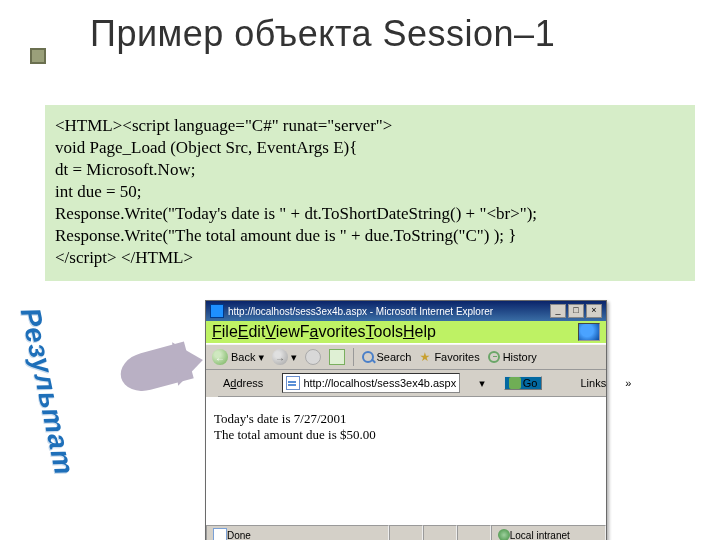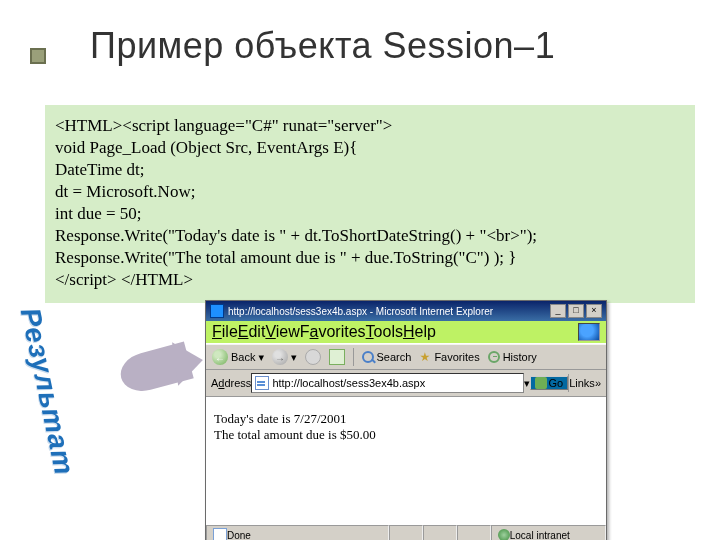--- a/index.html
+++ b/index.html
@@ -16,21 +16,21 @@
     left: 30px;
     top: 48px;
     width: 12px;
     height: 12px;
     background: #9aa07a;
     border: 2px solid #6b7050;
   }
   .title {
     position: absolute;
     left: 90px;
-    top: 25px;
+    top: 13px;
     font-size: 36px;
     color: #333;
     letter-spacing: 0.5px;
   }
   .codebox {
     position: absolute;
     left: 45px;
     top: 105px;
     width: 630px;
     background: #d6edc8;
@@ -87,22 +87,22 @@
   .tb-circ {
     width:16px;height:16px;border-radius:50%;
     background:radial-gradient(circle at 35% 35%, #cfe8c0 20%, #6fae55);
     display:flex;align-items:center;justify-content:center;color:#fff;font-size:10px;
   }
   .tb-circ.gray { background:radial-gradient(circle at 35% 35%, #e0e0e0 20%, #a0a0a0); color:#666;}
   .tb-stop { width:14px;height:14px;border-radius:50%;background:#d8d8d8;border:1px solid #aaa;}
   .tb-ref { width:14px;height:14px;border:1px solid #7aaf5f;background:#dff0d4;}
   .tb-sep { width:1px;height:18px;background:#999;}
   .addrbar {
-    background:#d4d0c8; padding:3px 5px; display:flex; align-items:center; gap:0;
-    border-bottom:1px solid #999; font-size:11px;
+    background:#d4d0c8; padding:3px 5px; display:flex; align-items:center; gap:19px;
+    border-bottom:1px solid #999; font-size:11px;margin-left:12px;
   }
   .addrbar .addr-input {
     flex:1; background:#fff; border:1px inset #888; padding:1px 3px;
     display:flex; align-items:center; gap:3px; height:16px;
   }
   .addr-input .doc-ic { width:12px;height:12px;background:#fff;border:1px solid #6b8fcc; position:relative;}
   .addr-input .doc-ic::after{content:"";position:absolute;left:1px;top:4px;width:8px;height:2px;background:#5a8fd6;box-shadow:0 3px #5a8fd6;}
   .gobtn { display:flex;align-items:center;gap:2px;padding:0 4px;border:1px outset #ccc;background:#0369a1;}
   .gobtn .gico{width:12px;height:12px;background:#6fae55;border-radius:2px;}
   .content {
@@ -162,21 +162,20 @@
 </style>
 </head>
 <body>
 
 <div class="bullet"></div>
 <div class="title">Пример объекта Session–1</div>
 
 <div class="codebox">
   <div>&lt;HTML&gt;&lt;script language="C#" runat="server"&gt;</div>
   <div>void Page_Load (Object Src, EventArgs E){</div>
-  <div>DateTime dt;</div>
   <div>dt = Microsoft.Now;</div>
   <div>int due = 50;</div>
   <div>Response.Write("Today's date is " + dt.ToShortDateString() + "&lt;br&gt;");</div>
   <div>Response.Write("The total amount due is " + due.ToString("C") ); }</div>
   <div>&lt;/script&gt; &lt;/HTML&gt;</div>
 </div>
 
 <div class="result-label">Результат</div>
 
 <div class="arrow">

